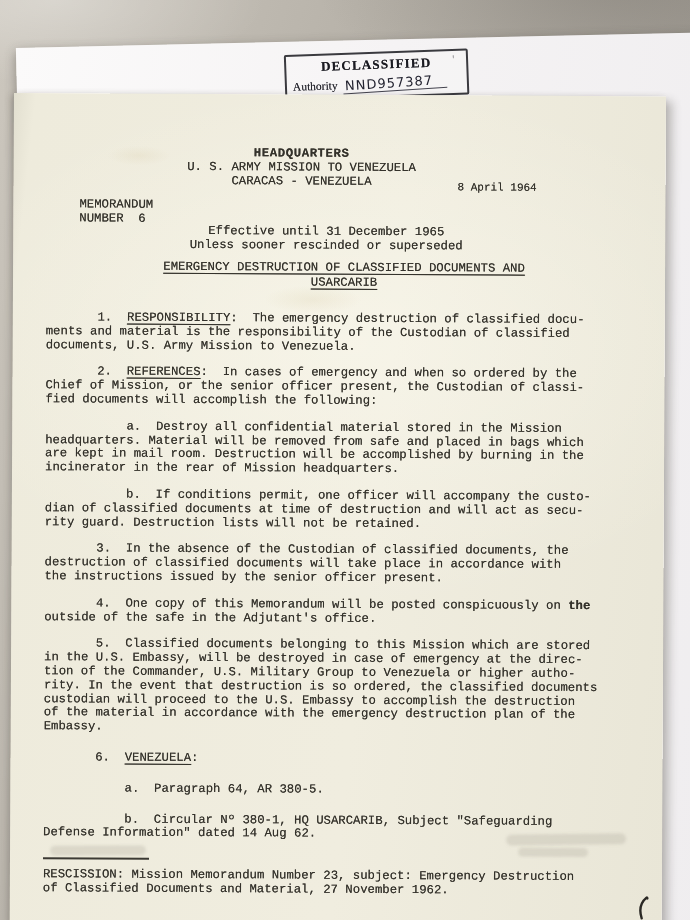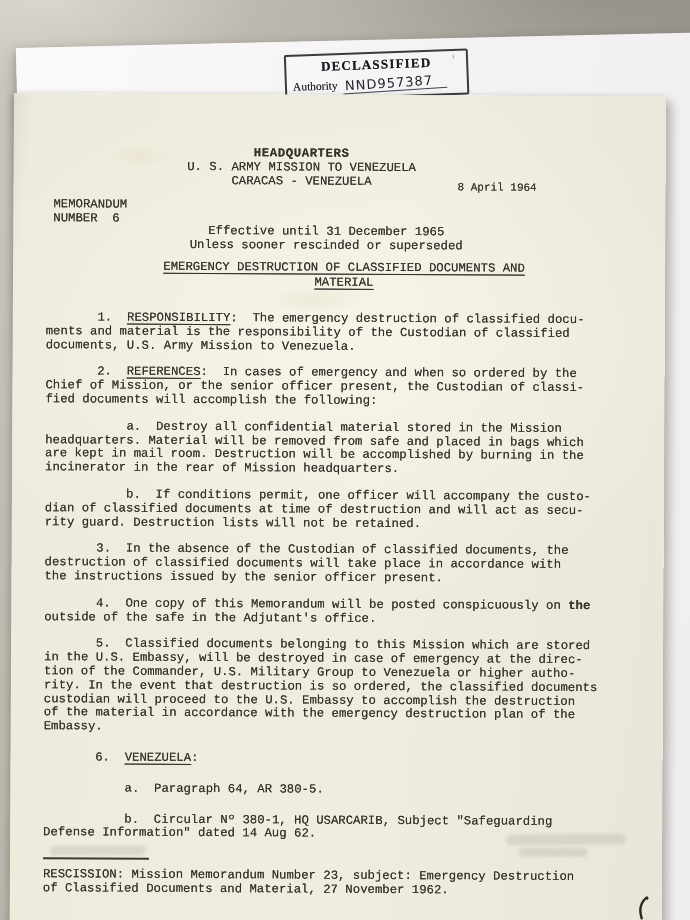--- a/index.html
+++ b/index.html
@@ -47,21 +47,21 @@
       radial-gradient(ellipse 45px 14px at 125px 62px, rgba(185,162,100,.10), transparent 70%),
       radial-gradient(ellipse 520px 320px at 52% 30%, rgba(255,253,243,.45), transparent 82%),
       linear-gradient(96deg,#e2dfd0 0%,#eeebdc 3%,#f0eddf 55%,#e9e6d7 100%);
     transform:rotate(0.3deg);transform-origin:top left;
     box-shadow:6px 5px 10px rgba(60,56,48,.30), -3px 2px 7px rgba(60,56,48,.22);
   }
   .typed{color:#34322b;text-shadow:0 0 .55px rgba(50,48,42,.8);}
   .org{position:absolute;left:0;top:53px;width:576px;text-align:center;
        font-size:12.3px;line-height:13.8px;}
   .org-line1{font-weight:bold;letter-spacing:.6px;}
-  .meta-label{position:absolute;left:40px;top:105px;white-space:pre;
+  .meta-label{position:absolute;left:66px;top:105px;white-space:pre;
        font-size:12.3px;line-height:13.8px;}
   .date{position:absolute;left:444px;top:86px;font-size:11px;}
   .effective{position:absolute;left:23px;top:131px;width:580px;text-align:center;
        font-size:12.3px;line-height:13.8px;}
   .subject-title{position:absolute;left:35px;top:166px;width:592px;text-align:center;
        font-size:12.3px;line-height:14.6px;}
   .subject-title span{display:inline-block;text-decoration:underline;
        text-decoration-thickness:1.4px;text-underline-offset:2.5px;}
   .memo-body{position:absolute;left:33px;top:218px;width:612px;}
   .para{white-space:pre;font-size:12.3px;line-height:13.8px;margin:0 0 13px 0;}
@@ -103,21 +103,21 @@
 NUMBER  6</div>
   <div class="date typed">8 April 1964</div>
 
   <div class="effective typed">
     <div>Effective until 31 December 1965</div>
     <div>Unless sooner rescinded or superseded</div>
   </div>
 
   <div class="subject-title typed">
     <div><span>EMERGENCY DESTRUCTION OF CLASSIFIED DOCUMENTS AND</span></div>
-    <div><span>MATERIAL</span></div>
+    <div><span>USARCARIB</span></div>
   </div>
 
   <div class="memo-body">
 
   <p class="para typed">       1.  <u>RESPONSIBILITY</u>:  The emergency destruction of classified docu-
 ments and material is the responsibility of the Custodian of classified
 documents, U.S. Army Mission to Venezuela.</p>
       <p class="para typed">       2.  <u>REFERENCES</u>:  In cases of emergency and when so ordered by the
 Chief of Mission, or the senior officer present, the Custodian of classi-
 fied documents will accomplish the following:</p>

